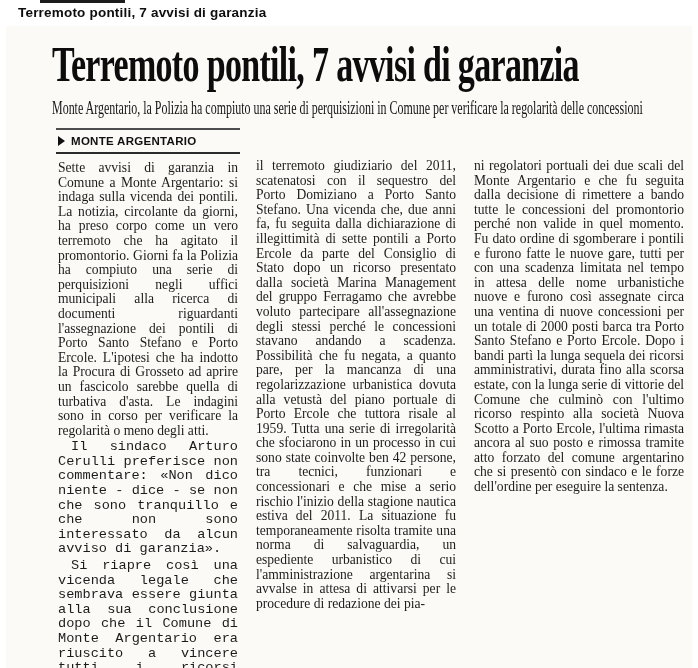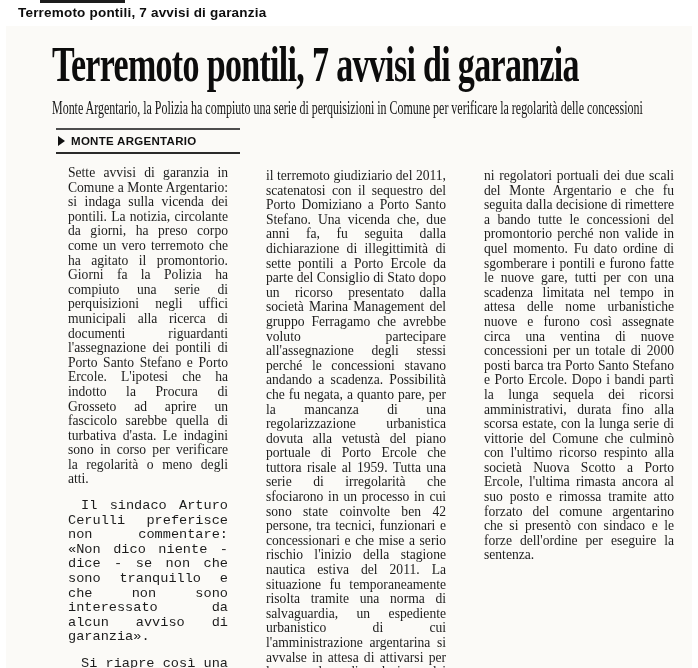--- a/index.html
+++ b/index.html
@@ -70,21 +70,21 @@
     margin-right: 6px;
   }
   .kicker-label {
     font-family: "Liberation Sans", sans-serif;
     font-weight: 700; font-size: 11.5px; letter-spacing: 0.3px;
     color: #101010; white-space: nowrap;
   }
 
   .col { font-family: "Liberation Serif", serif; }
   .col p {
-    margin: 12px;
+    margin: 2px;
     font-size: 13.6px; line-height: 14.6px;
     text-align: justify;
     color: #1c1c1c;
   }
   .col p + p { text-indent: 13px; font-family: Liberation Mono, monospace; }
   .col-pad { padding-top: 29px; }
 </style>
 </head>
 <body>
 

